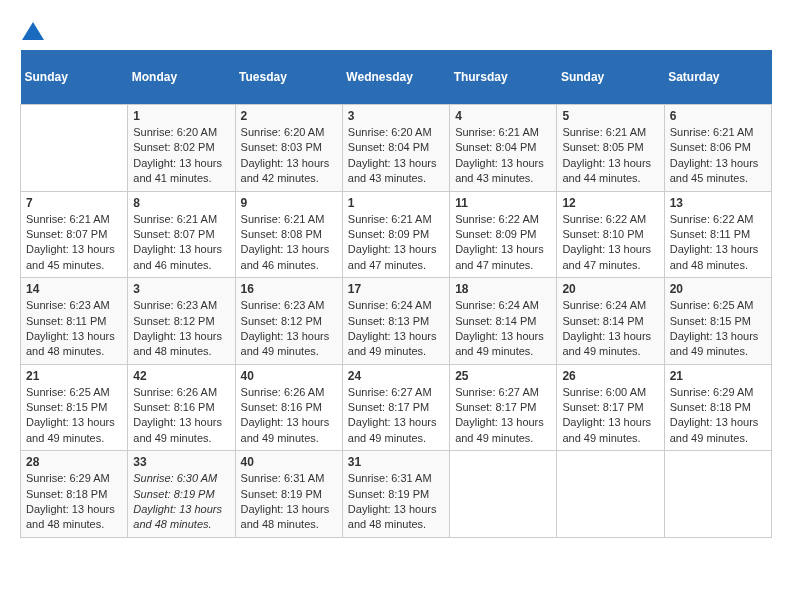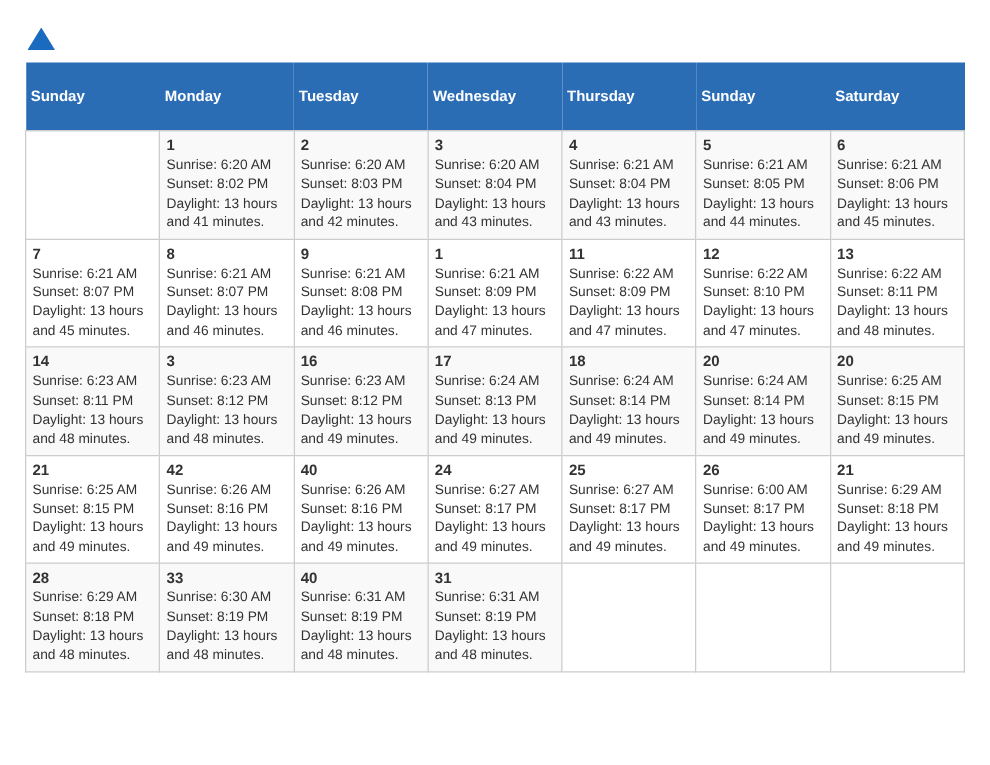--- a/index.html
+++ b/index.html
@@ -297,21 +297,21 @@
       </tr>
       <tr>
         <td>
           <span class="day-num">28</span>
           <div class="cell-content" style="white-space: pre-line;">Sunrise: 6:29 AM
 Sunset: 8:18 PM
 Daylight: 13 hours and 48 minutes.</div>
         </td>
         <td>
           <span class="day-num">33</span>
-          <div class="cell-content" style="white-space: pre-line;">Sunrise: 6:30 AM
+          <div class="cell-content" style="white-space: pre-line; font-style: italic;">Sunrise: 6:30 AM
 Sunset: 8:19 PM
 Daylight: 13 hours and 48 minutes.</div>
         </td>
         <td>
           <span class="day-num">40</span>
           <div class="cell-content" style="white-space: pre-line;">Sunrise: 6:31 AM
 Sunset: 8:19 PM
 Daylight: 13 hours and 48 minutes.</div>
         </td>
         <td>

